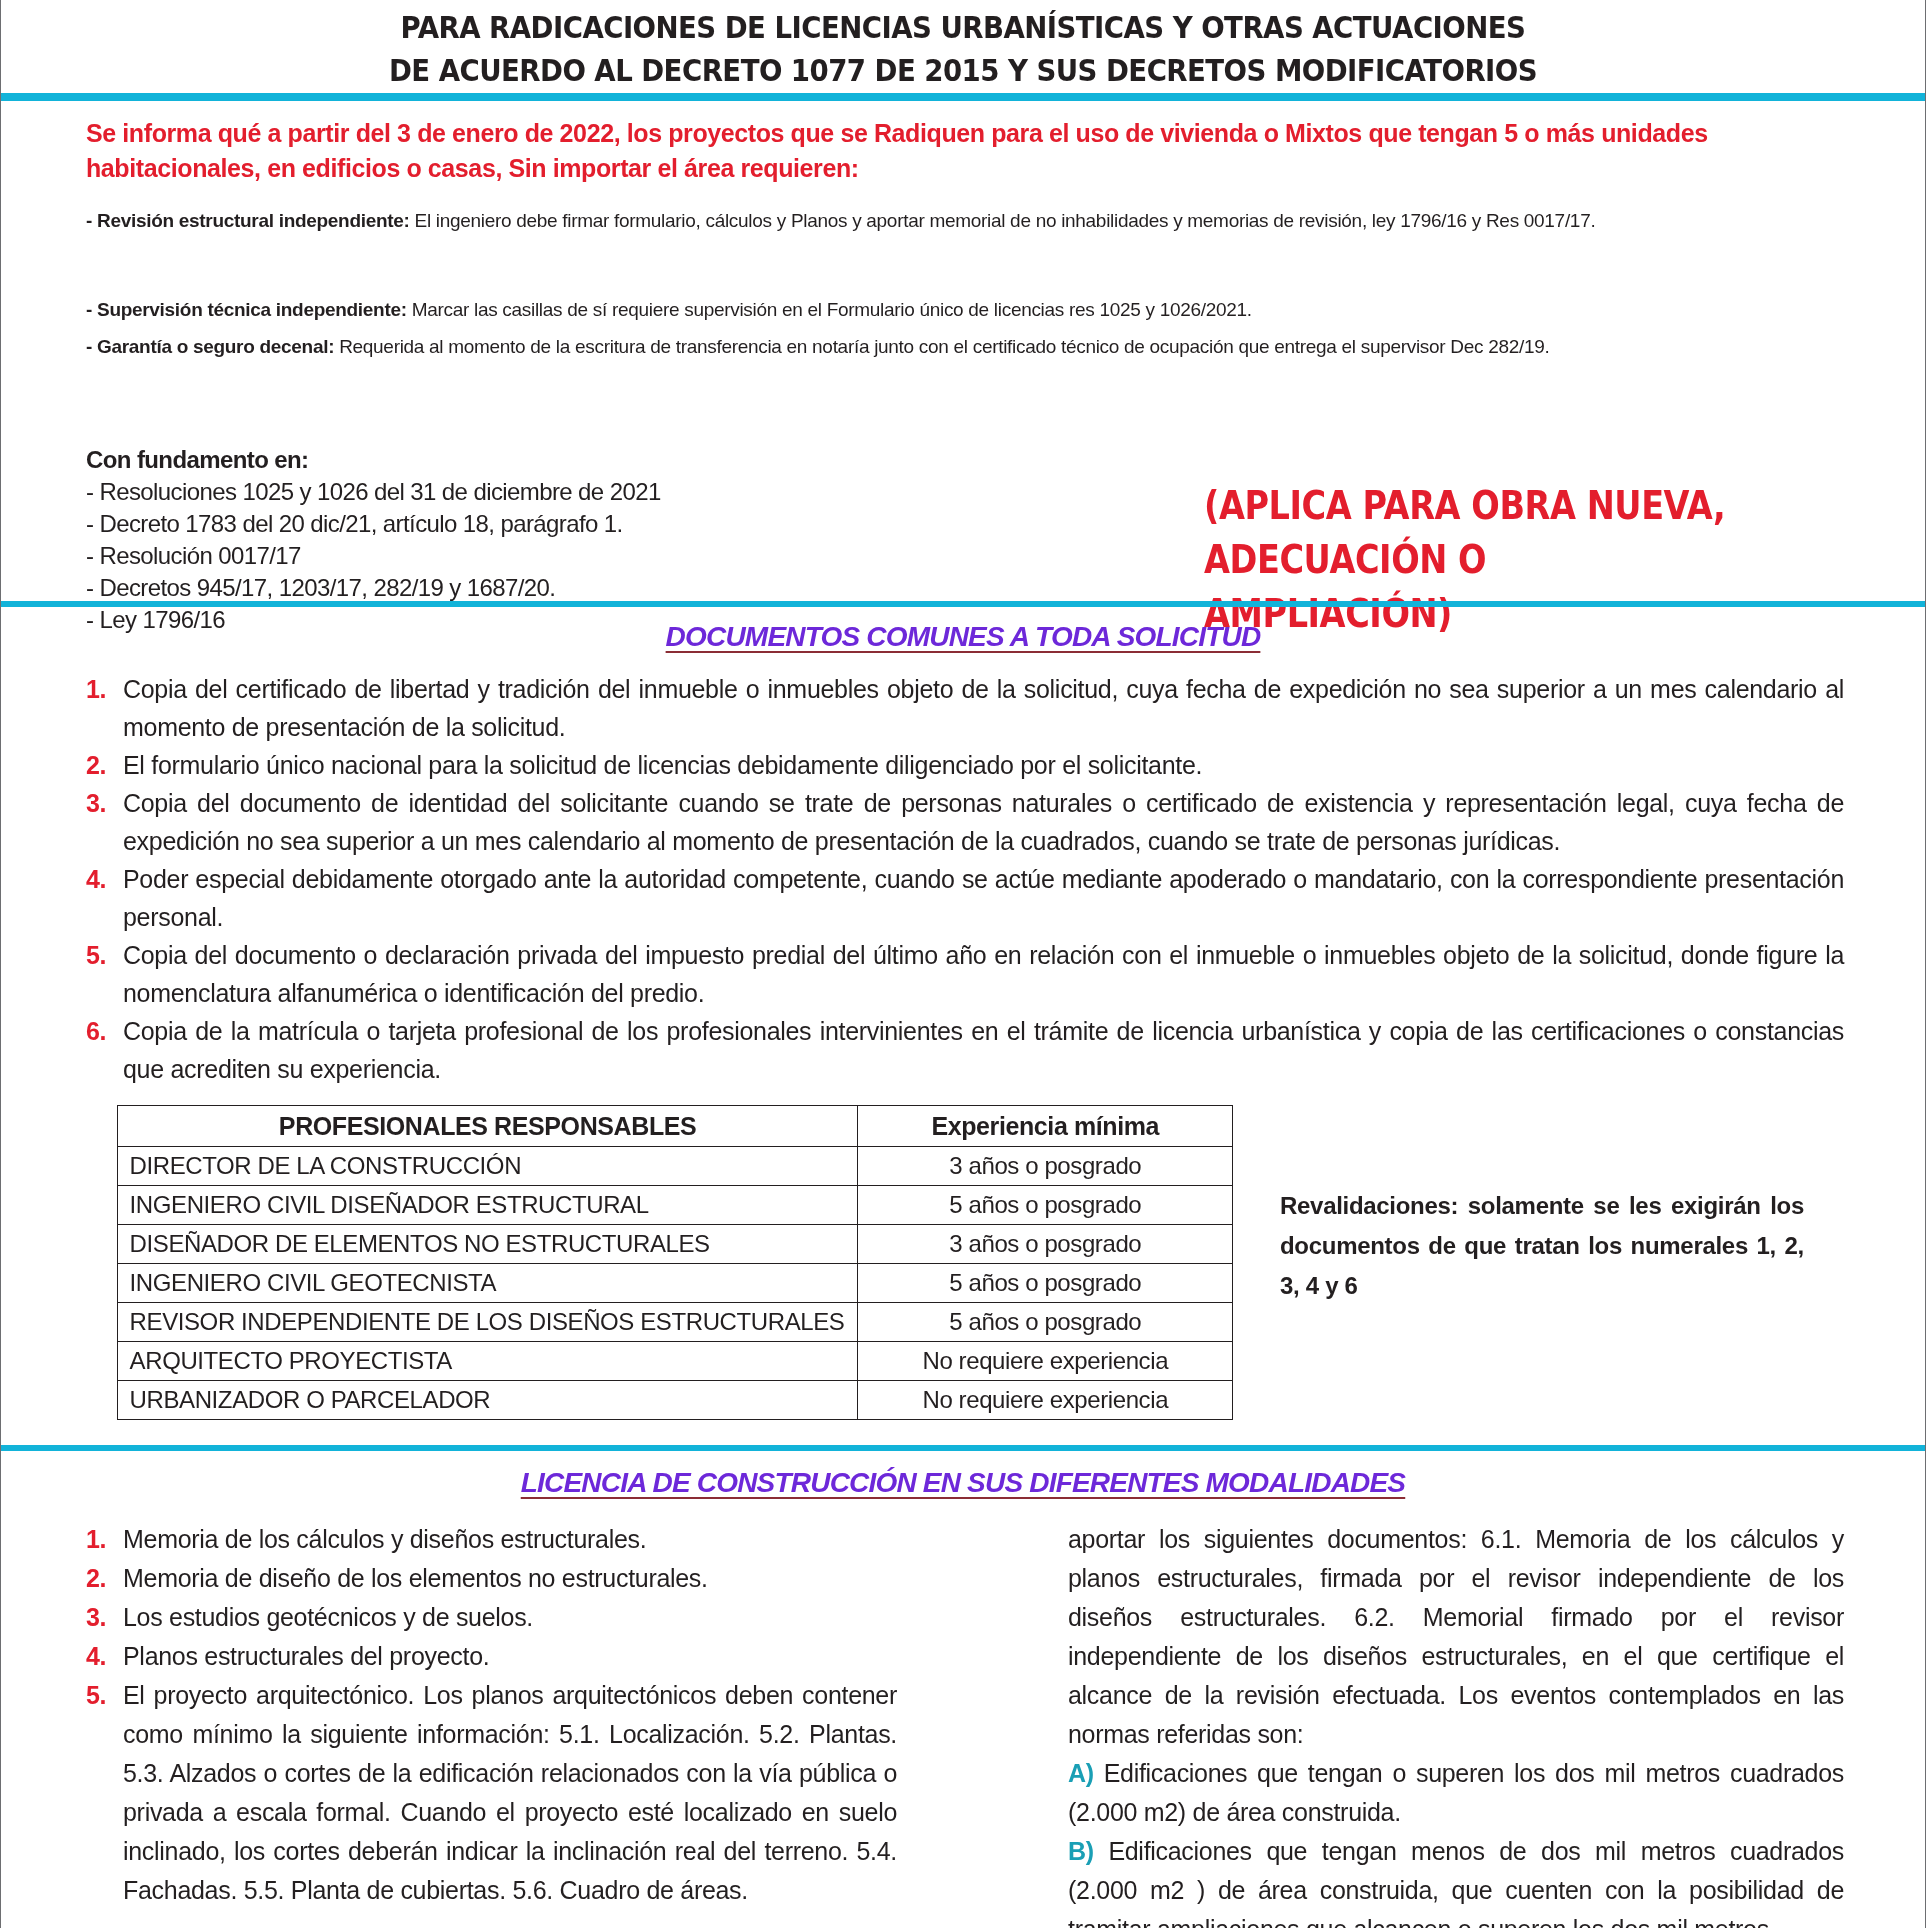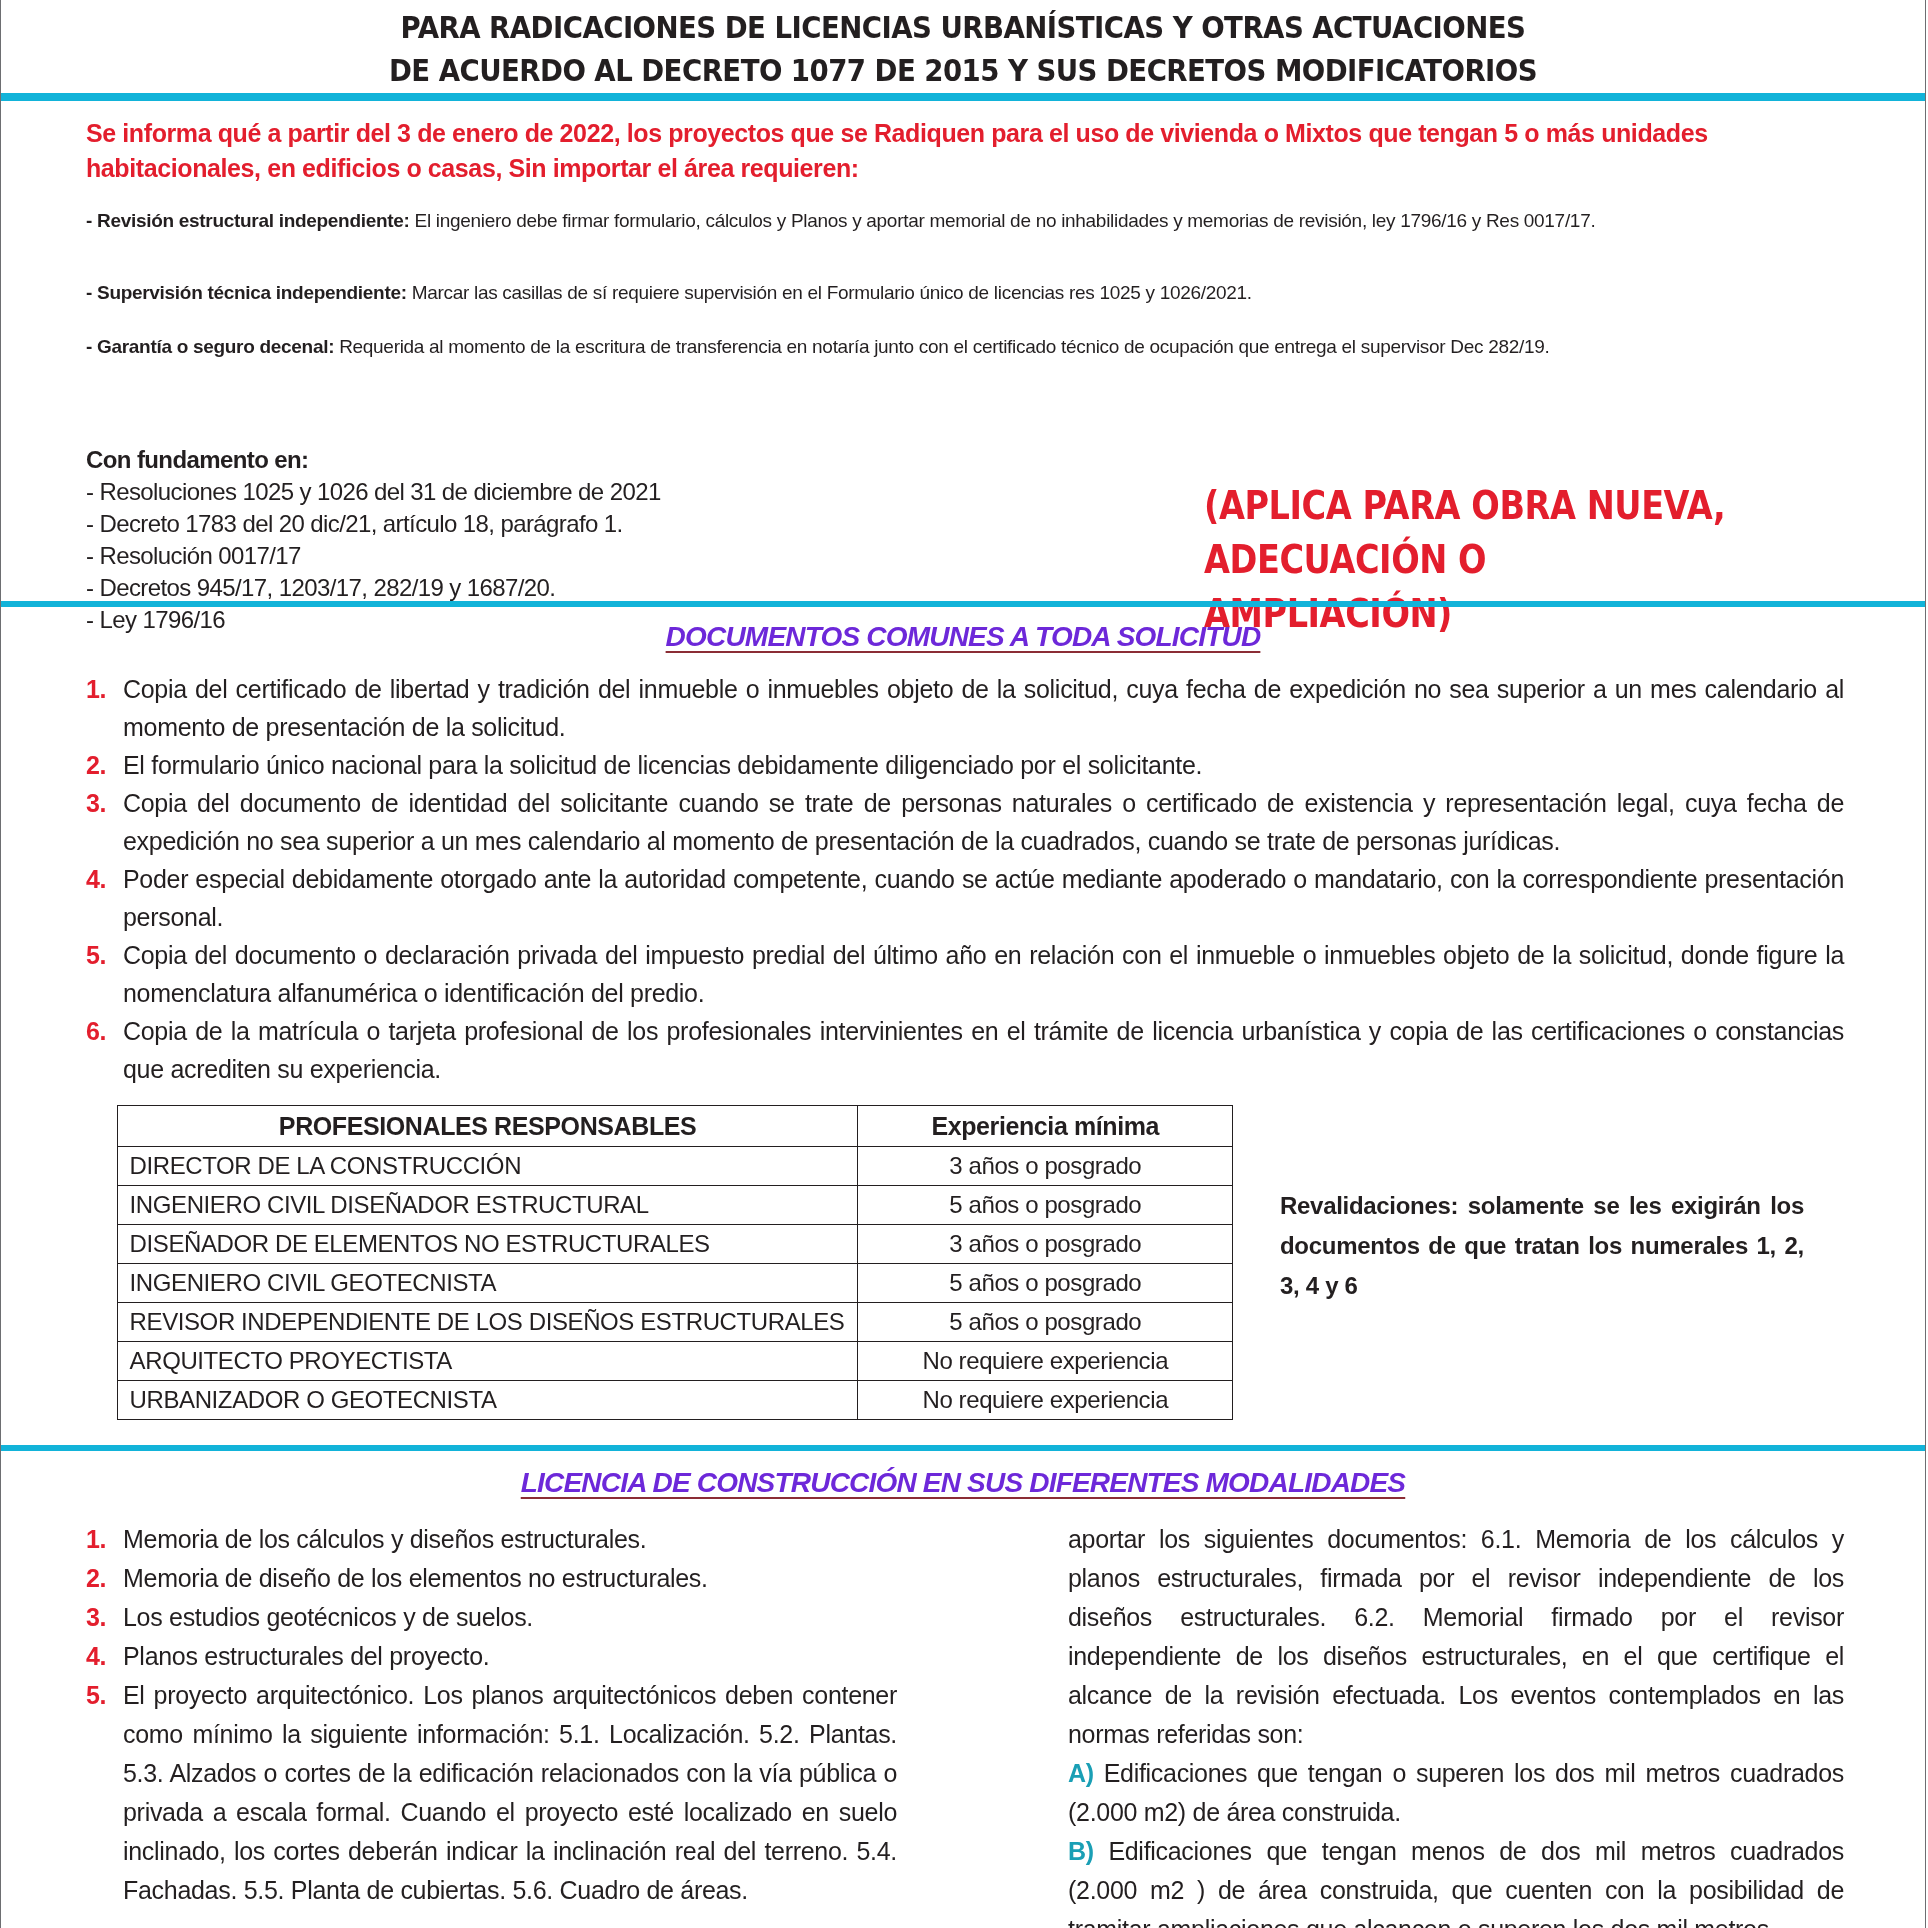--- a/index.html
+++ b/index.html
@@ -75,21 +75,21 @@
     <div>PARA RADICACIONES DE LICENCIAS URBANÍSTICAS Y OTRAS ACTUACIONES</div>
     <div>DE ACUERDO AL DECRETO 1077 DE 2015 Y SUS DECRETOS MODIFICATORIOS</div>
   </div>
   <div class="cyan-rule" style="top:93px"></div>
 
   <div class="notice red" style="top:116px">Se informa qué a partir del 3 de enero de 2022, los proyectos que se Radiquen para el uso de vivienda o Mixtos que tengan 5 o más unidades habitacionales, en edificios o casas, Sin importar el área requieren:</div>
 
   <div class="req" style="top:198px">
     <b>- Revisión estructural independiente:</b><span> El ingeniero debe firmar formulario, cálculos y Planos y aportar memorial de no inhabilidades y memorias de revisión, ley 1796/16 y Res 0017/17.</span>
   </div>
-  <div class="req" style="top:270px">
+  <div class="req" style="top:287px">
     <b>- Supervisión técnica independiente:</b><span> Marcar las casillas de sí requiere supervisión en el Formulario único de licencias res 1025 y 1026/2021.</span>
   </div>
   <div class="req" style="top:324px">
     <b>- Garantía o seguro decenal:</b><span> Requerida al momento de la escritura de transferencia en notaría junto con el certificado técnico de ocupación que entrega el supervisor Dec 282/19.</span>
   </div>
 
   <div class="fund" style="top:401px">
     <div class="fund-title">Con fundamento en:</div>
     <div>- Resoluciones 1025 y 1026 del 31 de diciembre de 2021</div>
     <div>- Decreto 1783 del 20 dic/21, artículo 18, parágrafo 1.</div>
@@ -144,21 +144,21 @@
         </tr>
       <tr>
           <td class="role">REVISOR INDEPENDIENTE DE LOS DISEÑOS ESTRUCTURALES</td>
           <td class="exp">5 años o posgrado</td>
         </tr>
       <tr>
           <td class="role">ARQUITECTO PROYECTISTA</td>
           <td class="exp">No requiere experiencia</td>
         </tr>
       <tr>
-          <td class="role">URBANIZADOR O GEOTECNISTA</td>
+          <td class="role">URBANIZADOR O PARCELADOR</td>
           <td class="exp">No requiere experiencia</td>
         </tr>
     </tbody>
   </table>
 
   <div class="revalid">Revalidaciones: solamente se les exigirán los documentos de que tratan los numerales 1, 2, 3, 4 y 6</div>
 
   <div class="cyan-rule" style="top:1445px; height:5.8px"></div>
 
   <div class="section-title" style="top:1467px">

